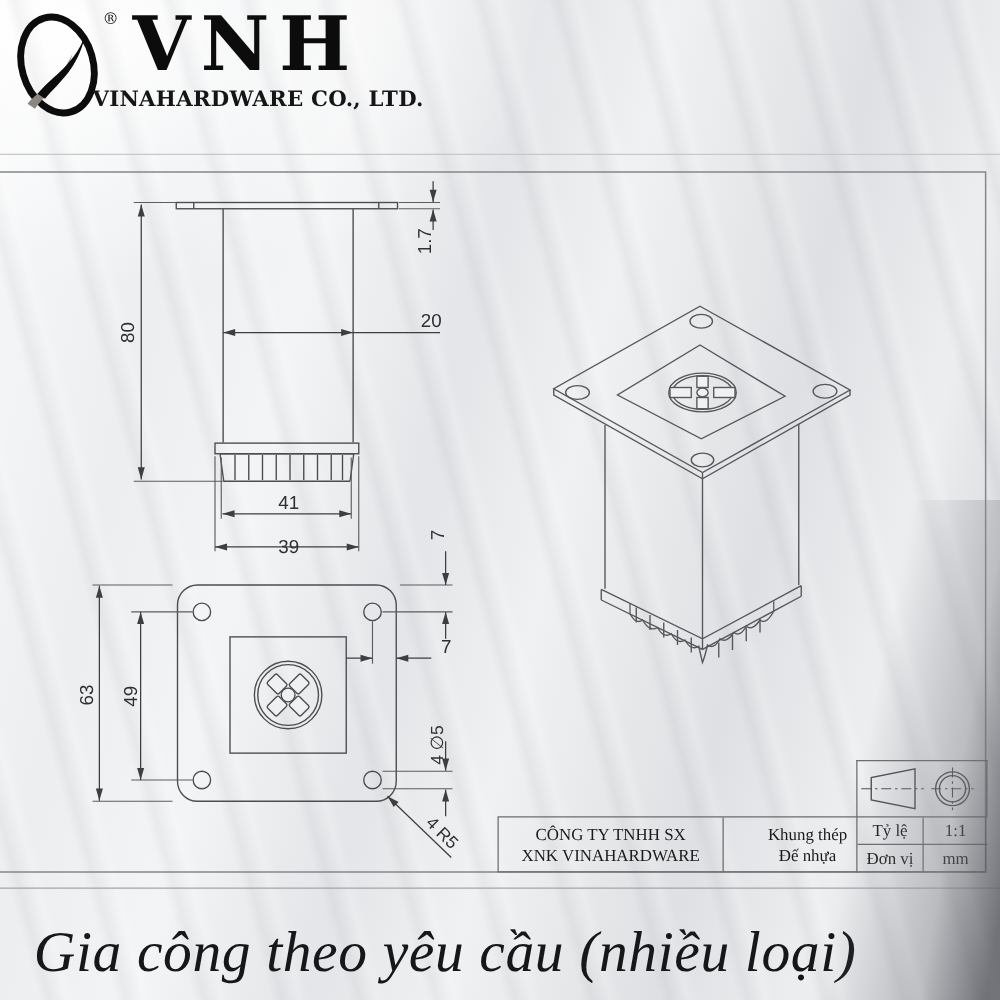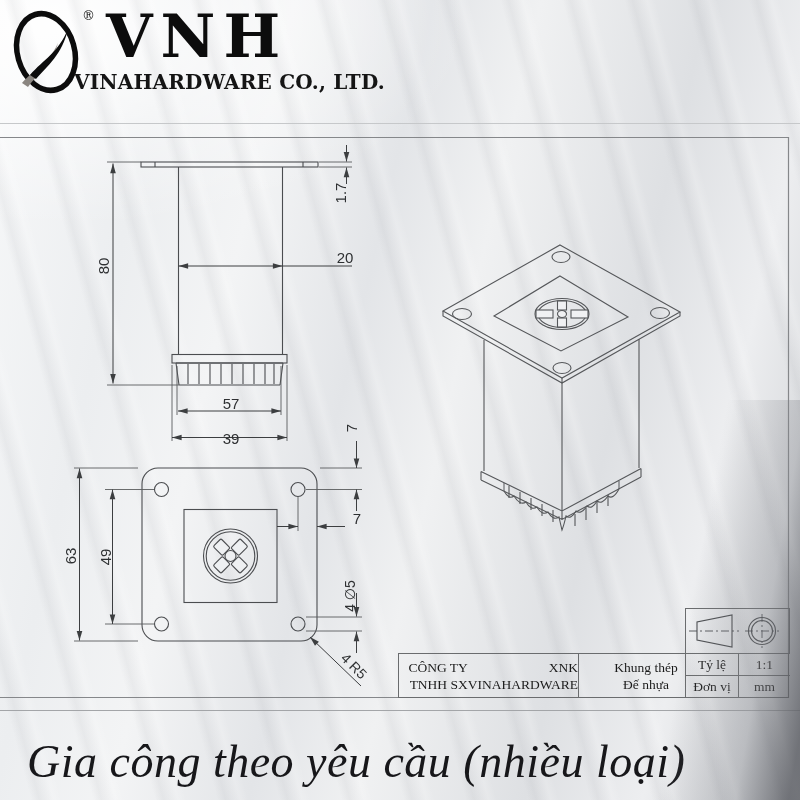--- a/index.html
+++ b/index.html
@@ -10,33 +10,33 @@
       linear-gradient(103deg,#f7f8f9 0%,#eceef0 18%,#f3f4f5 30%,#e3e5e8 44%,#f0f1f2 55%,#dee0e3 72%,#edeef0 84%,#d6d8db 94%,#cfd1d5 100%);}
   .bg-streaks{position:absolute;inset:0;pointer-events:none;
     background:repeating-linear-gradient(75deg, rgba(255,255,255,0) 0 30px, rgba(150,152,158,.10) 38px, rgba(255,255,255,.18) 52px, rgba(255,255,255,0) 60px);}
   .shade-right{position:absolute;right:0;top:400px;width:160px;height:400px;pointer-events:none;
     background:linear-gradient(100deg, rgba(0,0,0,0) 38%, rgba(130,132,138,.35) 72%, rgba(86,88,94,.78) 95%);}
   svg.draw{position:absolute;left:0;top:0;}
   
   .logo-name{position:absolute;left:86px;top:0px;font-family:"DejaVu Serif","Liberation Serif",serif;
     font-weight:bold;font-size:60px;line-height:72px;letter-spacing:8px;color:#0c0c0c;margin-left:20px;}
   .logo-sub{position:absolute;left:74px;top:70px;font-family:"DejaVu Serif","Liberation Serif",serif;
-    font-weight:bold;font-size:20px;letter-spacing:.2px;color:#151515;white-space:nowrap;}
+    font-weight:bold;font-size:17px;letter-spacing:.2px;color:#151515;white-space:nowrap;}
   .logo-reg{position:absolute;left:82px;top:8px;font-family:"DejaVu Serif",serif;font-size:13px;color:#1a1a1a;}
   
   .dim{position:absolute;font-size:15px;color:#2e3032;white-space:nowrap;transform:translate(-50%,-50%);}
   .dim.r90{transform:translate(-50%,-50%) rotate(-90deg);}
   .dim.r45{transform:translate(-50%,-50%) rotate(45deg);}
   .dim.small{font-size:14px;}
   
   .tblock{position:absolute;left:398px;top:653px;width:391px;height:45px;box-sizing:border-box;
     border:1px solid #6a6c6e;display:grid;grid-template-columns:180px 107px 53px 51px;grid-template-rows:22px 22px;
     font-family:"Liberation Serif","DejaVu Serif",serif;font-size:13.5px;color:#1b1b1b;}
   .tblock .cell{box-sizing:border-box;display:flex;align-items:center;justify-content:center;}
-  .tb-company{grid-row:1/3;border-right:1px solid #6a6c6e;flex-direction:row;line-height:17px;text-align:right;}
+  .tb-company{grid-row:1/3;border-right:1px solid #6a6c6e;flex-direction:column;line-height:17px;text-align:left;}
   .tb-material{grid-row:1/3;border-right:1px solid #6a6c6e;flex-direction:column;align-items:flex-start;line-height:17px;padding-left:28px;}
   .tb-r1{border-bottom:1px solid #6a6c6e;}
   .tb-lab{border-right:1px solid #6a6c6e;}
   .symbox{position:absolute;left:685px;top:608px;width:105px;height:46px;box-sizing:border-box;
     border:1px solid #6a6c6e;border-bottom:none;}
   
   .tagline{position:absolute;left:27px;top:737px;width:760px;font-family:"Liberation Serif","DejaVu Serif",serif;
     font-style:italic;font-size:46px;line-height:50px;color:#17171a;white-space:nowrap;letter-spacing:.5px;}
 </style>
 </head>
@@ -148,21 +148,21 @@
       <path d="M22,68 C36,52 50,46 60,22 C54,48 40,58 28,72 Z" fill="#0c0c0c"></path>
     </svg>
     <span class="logo-reg">®</span>
     <div class="logo-name">VNH</div>
     <div class="logo-sub">VINAHARDWARE CO., LTD.</div>
   </div>
 
   <span class="dim r90" style="left:103px;top:266px;">80</span>
   <span class="dim r90" style="left:340px;top:193px;">1.7</span>
   <span class="dim" style="left:345px;top:257px;">20</span>
-  <span class="dim" style="left:231px;top:403px;">57</span>
+  <span class="dim" style="left:231px;top:403px;">41</span>
   <span class="dim" style="left:231px;top:438px;">39</span>
   <span class="dim r90" style="left:70px;top:556px;">63</span>
   <span class="dim r90" style="left:105px;top:557px;">49</span>
   <span class="dim r90" style="left:351px;top:428px;">7</span>
   <span class="dim" style="left:357px;top:518px;">7</span>
   <span class="dim r90 small" style="left:350px;top:596px;">4 ∅5</span>
   <span class="dim r45 small" style="left:354px;top:666px;">4 R5</span>
 
   <div class="symbox">
     <svg width="103" height="44" viewBox="0 0 103 44">

